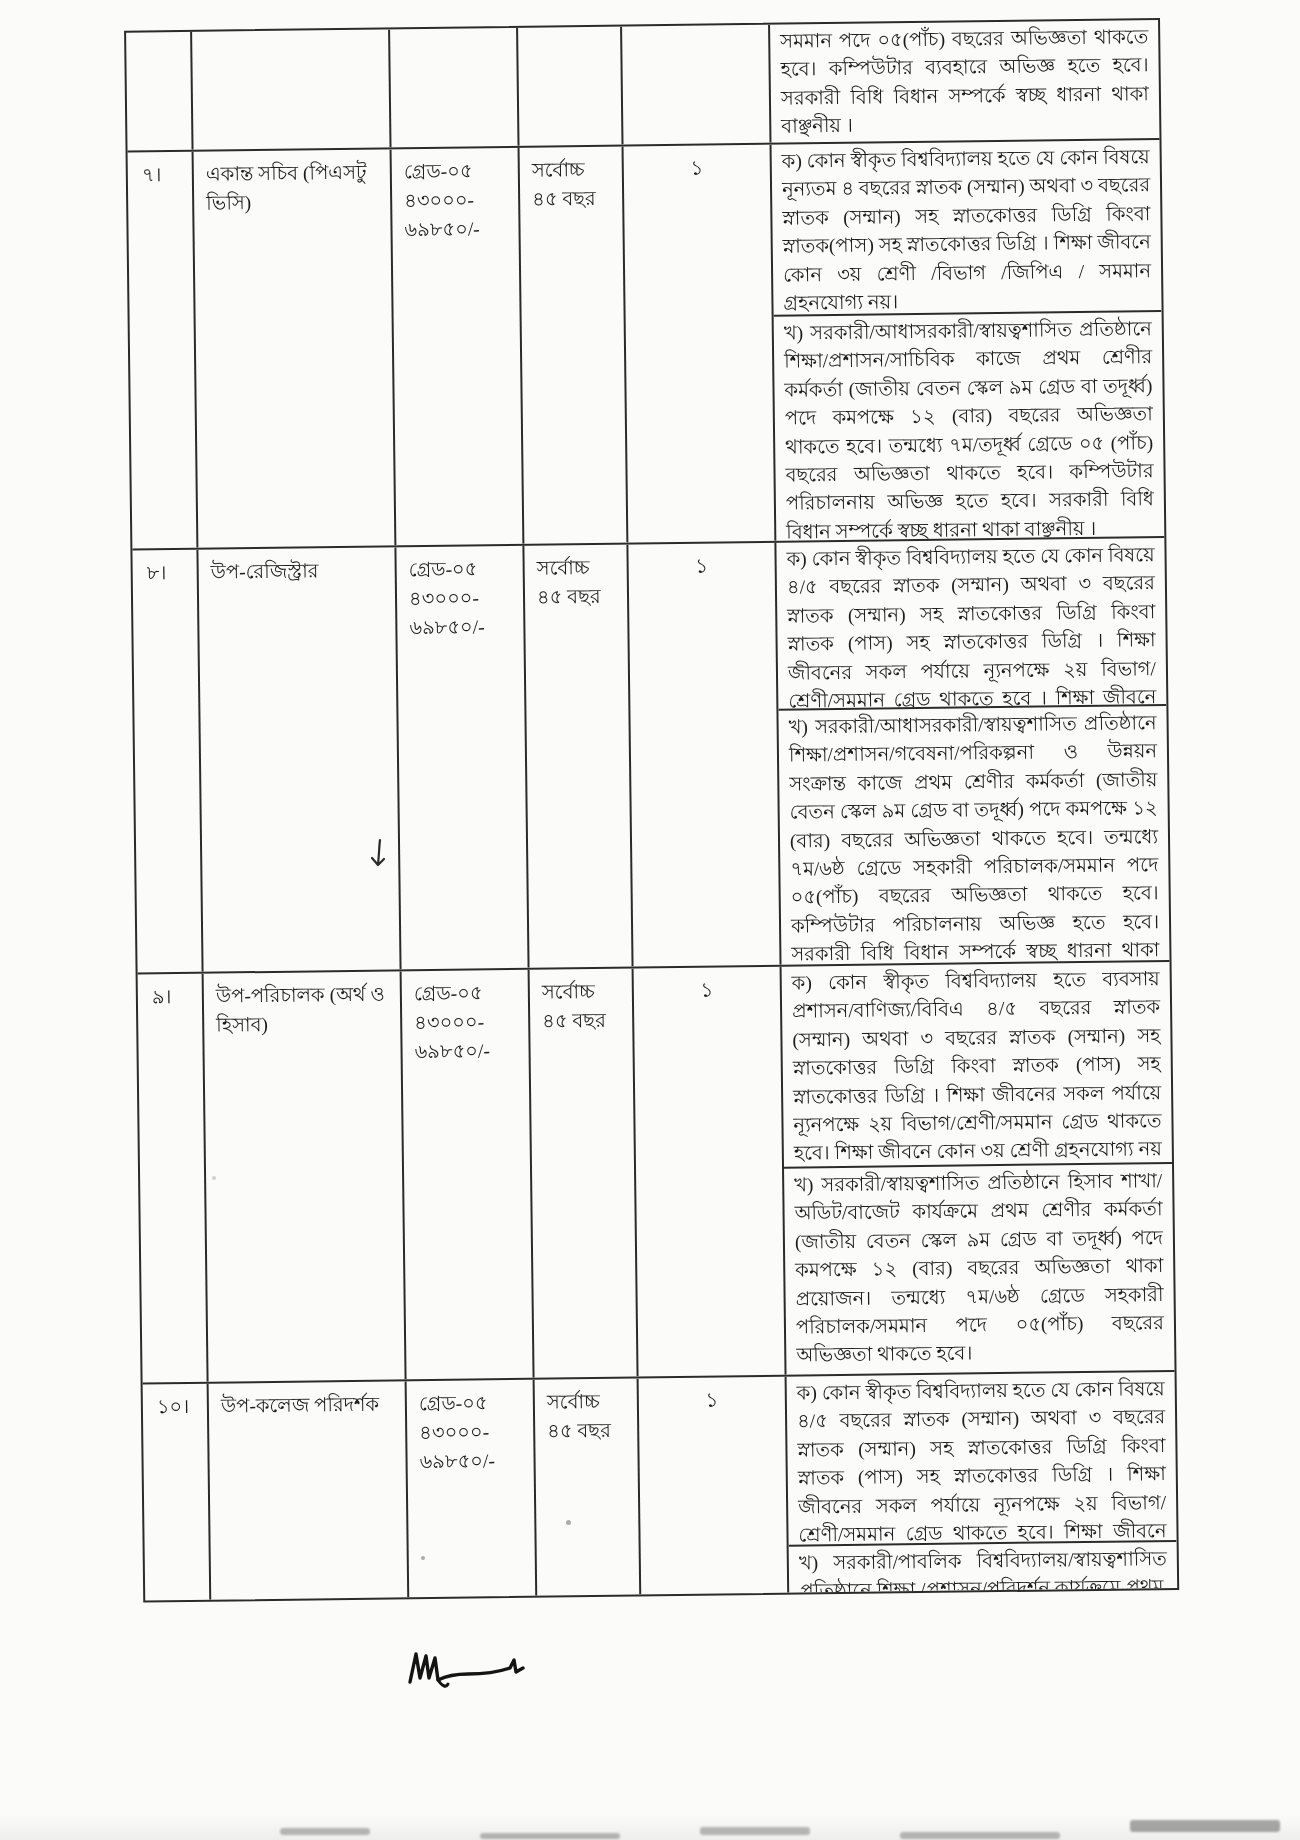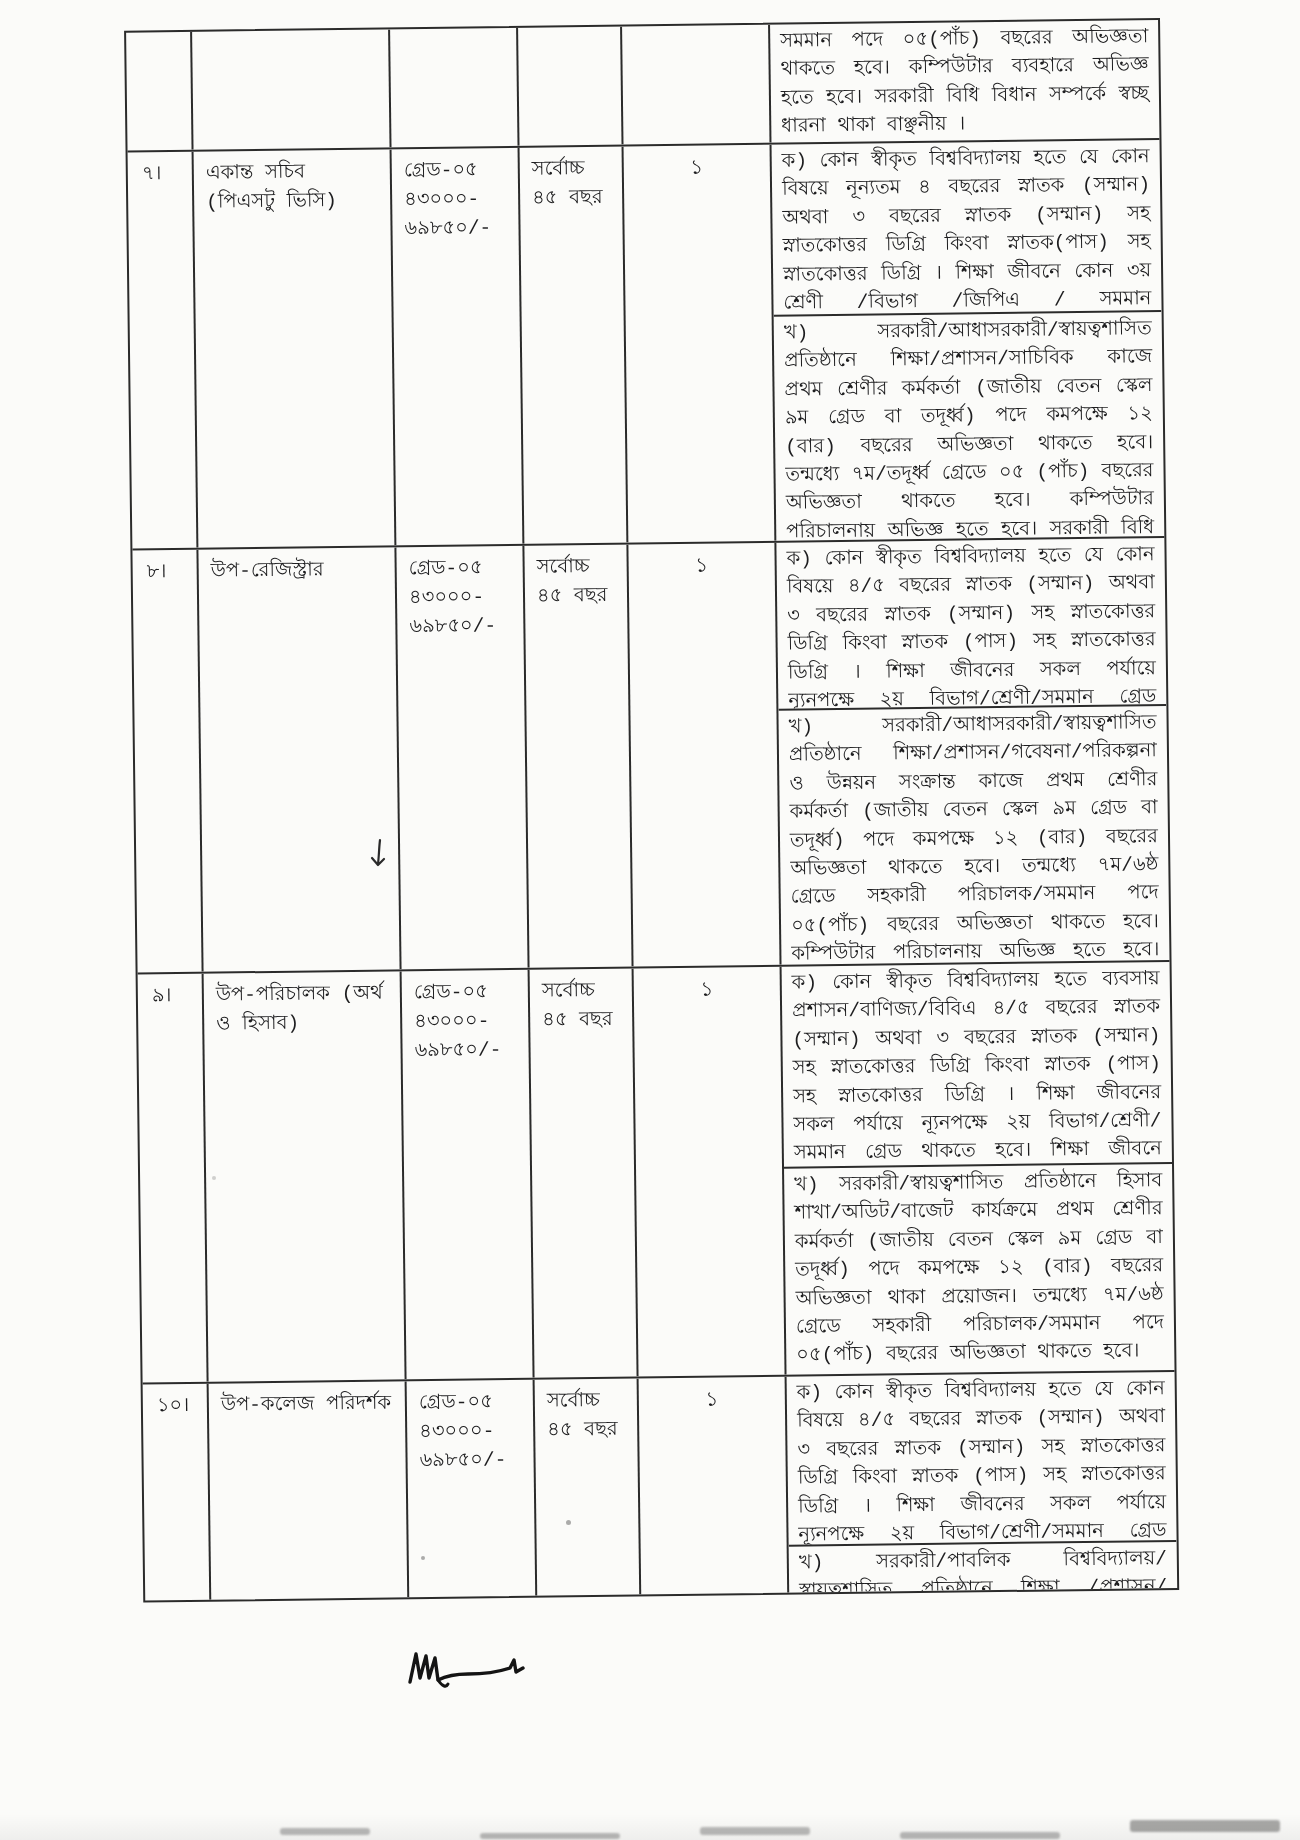--- a/index.html
+++ b/index.html
@@ -7,21 +7,21 @@
     --line:#2b2b2b;
     --paper:#fbfbf9;
   }
   *{box-sizing:border-box;margin:0;padding:0;}
   html,body{background:#e8e8e8;}
   .page{
     position:relative;
     width:1300px;height:1840px;
     background:var(--paper);
     overflow:hidden;
-    font-family:Liberation Mono, monospace;
+    font-family:Liberation Serif, serif;
     color:var(--ink);
   }
   
   .tbl{
     position:absolute;left:124px;top:18px;width:1036px;
     transform:rotate(-0.7deg);
     transform-origin:top right;
     border:2px solid var(--line);
     background:transparent;
   }

